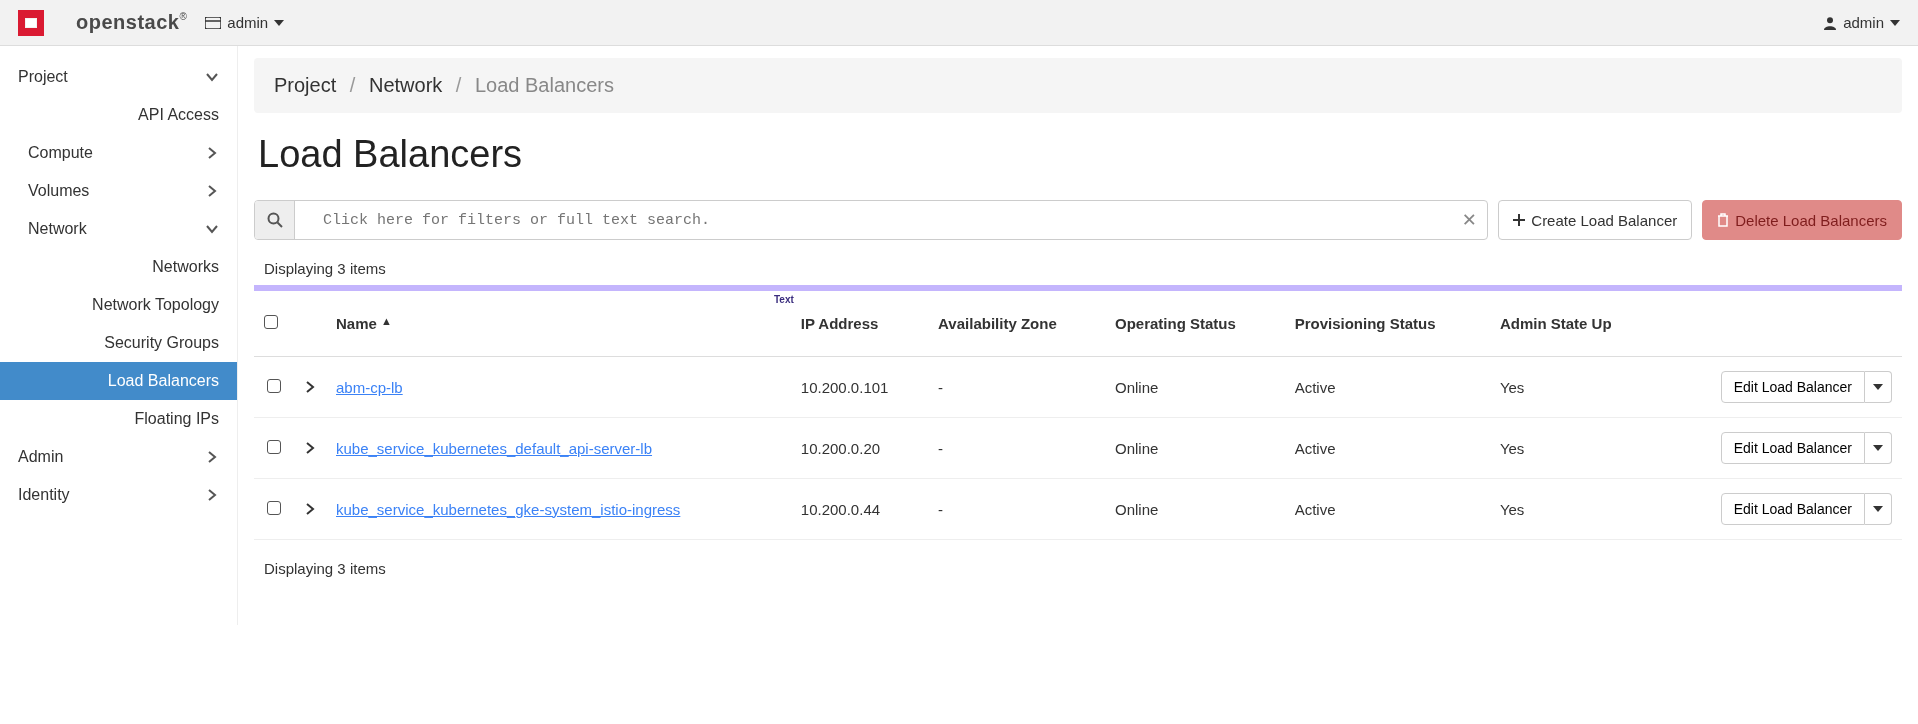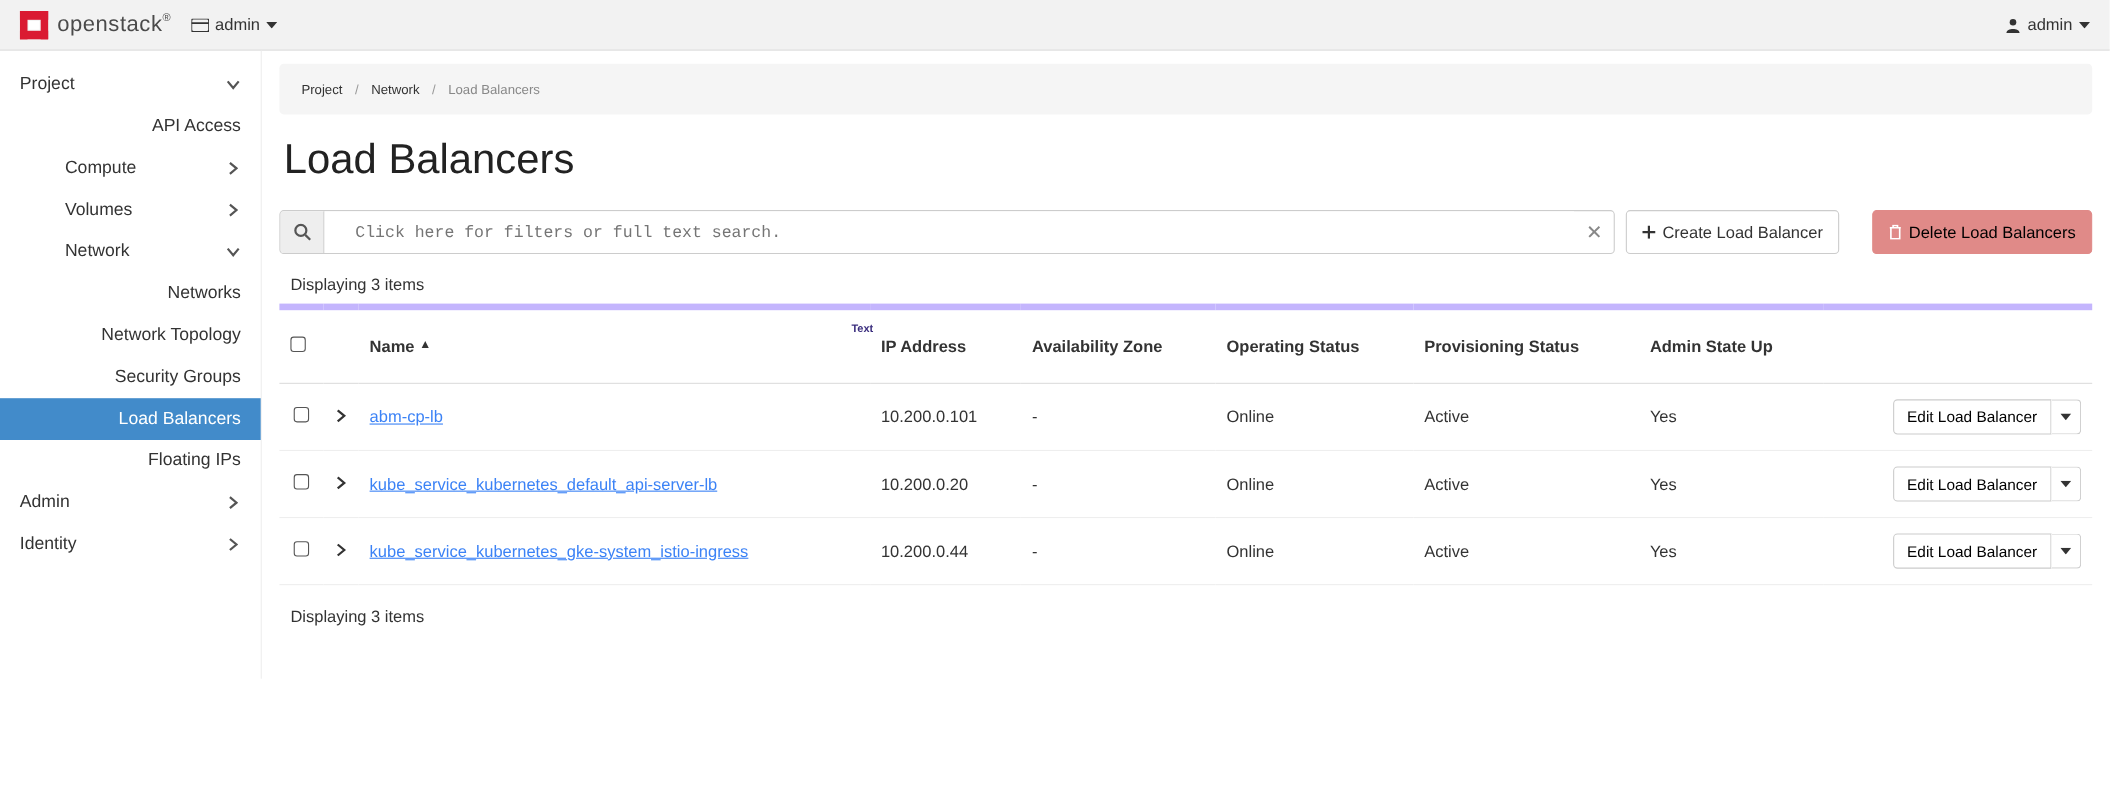--- a/index.html
+++ b/index.html
@@ -5,53 +5,53 @@
   * { box-sizing: border-box; margin: 0; padding: 0; }
   html, body { width: 1918px; height: 724px; font-family: "Helvetica Neue", Helvetica, Arial, sans-serif; font-size: 16px; color:#333; background:#fff; }
   a { text-decoration: none; }
 
   
   .topbar { height:46px; background:#f2f2f2; border-bottom:1px solid #ddd; display:flex; align-items:center; padding:0 18px; justify-content:space-between; }
   .topbar-left { display:flex; align-items:center; gap:18px; }
   .brand { display:flex; align-items:center; gap:8px; }
   .brand-mark { width:26px; height:26px; display:block; }
   .brand-text { font-size:20px; color:#4a4a4a; letter-spacing:.5px; }
-  .brand-text .light { font-weight:400; }
+  .brand-text .light { font-weight:700;margin-left:24px; }
   .brand-text .reg { font-size:10px; vertical-align:top; }
   .project-dropdown, .user-dropdown { display:flex; align-items:center; gap:6px; color:#333; cursor:pointer; font-size:15px; }
   .project-dropdown .icon, .user-dropdown .icon { display:inline-flex; }
 
   
   .layout { display:flex; }
   .sidebar { width:238px; border-right:1px solid #eee; padding-top:12px; font-size:16px; color:#333; }
   .nav-group-header { display:flex; justify-content:space-between; align-items:center; padding:10px 18px; cursor:pointer; }
-  .nav-group-header.sub { padding-left:59px; padding-right:18px;gap:21px; }
+  .nav-group-header.sub { padding-left:28px; padding-right:18px;gap:21px; }
   .nav-group-header span.label { }
   .nav-chevron { color:#555; display:inline-flex; }
   .nav-item { display:block; text-align:right; padding:10px 18px 10px 0; color:#333; cursor:pointer; }
   .nav-item.active { background:#428bca; color:#fff; }
 
   
   .main { flex:1; padding:0 16px 40px 16px; }
   .breadcrumb-wrap { background:#f5f5f5; padding:16px 20px; border-radius:4px; margin-top:12px; }
-  .breadcrumb { font-size:12px; color:#333; }
+  .breadcrumb { font-size:20px; color:#333; }
   .breadcrumb .sep { color:#999; padding:0 8px; }
   .breadcrumb .current { color:#888; }
   .breadcrumb a { color:#333; }
 
   h1.page-title { font-size:38px; font-weight:500; margin:20px 0 24px 4px; color:#222; }
 
   
   .toolbar { display:flex; gap:10px; align-items:stretch; }
   .searchbox { flex:1; display:flex; border:1px solid #ccc; border-radius:4px; overflow:hidden; height:40px; background:#fff; }
   .searchbox .search-btn { width:40px; background:#eee; border-right:1px solid #ccc; display:flex; align-items:center; justify-content:center; cursor:pointer; }
   .searchbox input { flex:1; border:none; outline:none; padding:0 28px; font-size:15px; color:#a21caf;font-family:Liberation Mono, monospace; }
   .searchbox .clear-btn { width:36px; display:flex; align-items:center; justify-content:center; color:#888; cursor:pointer; font-size:18px; }
   .btn { height:40px; border:1px solid #ccc; background:#fff; border-radius:4px; padding:0 14px; display:inline-flex; align-items:center; gap:6px; font-size:15px; cursor:pointer; color:#333; }
-  .btn.danger { background:#e08a88; border-color:#e08a88; color:#000000;margin-left:20px; }
+  .btn.danger { background:#e08a88; border-color:#e08a88; color:#7f1d1d; }
 
   
   .count-text { margin:20px 0 8px 10px; font-size:15px; color:#333; }
   table.lb-table { width:100%; border-collapse:collapse; font-size:15px; }
   table.lb-table th { text-align:left; font-weight:700; padding:24px 10px; border-bottom:1px solid #ddd; border-top:6px solid #c4b5fd; color:#333; }
   table.lb-table td { padding:14px 10px; border-bottom:1px solid #eee; vertical-align:middle; }
   .col-check { width:40px; text-align:center; }
   .col-expand { width:30px; }
   .expand-icon { cursor:pointer; display:inline-flex; }
   .lb-name { color:#3b82f6; cursor:pointer;text-decoration:underline; }

